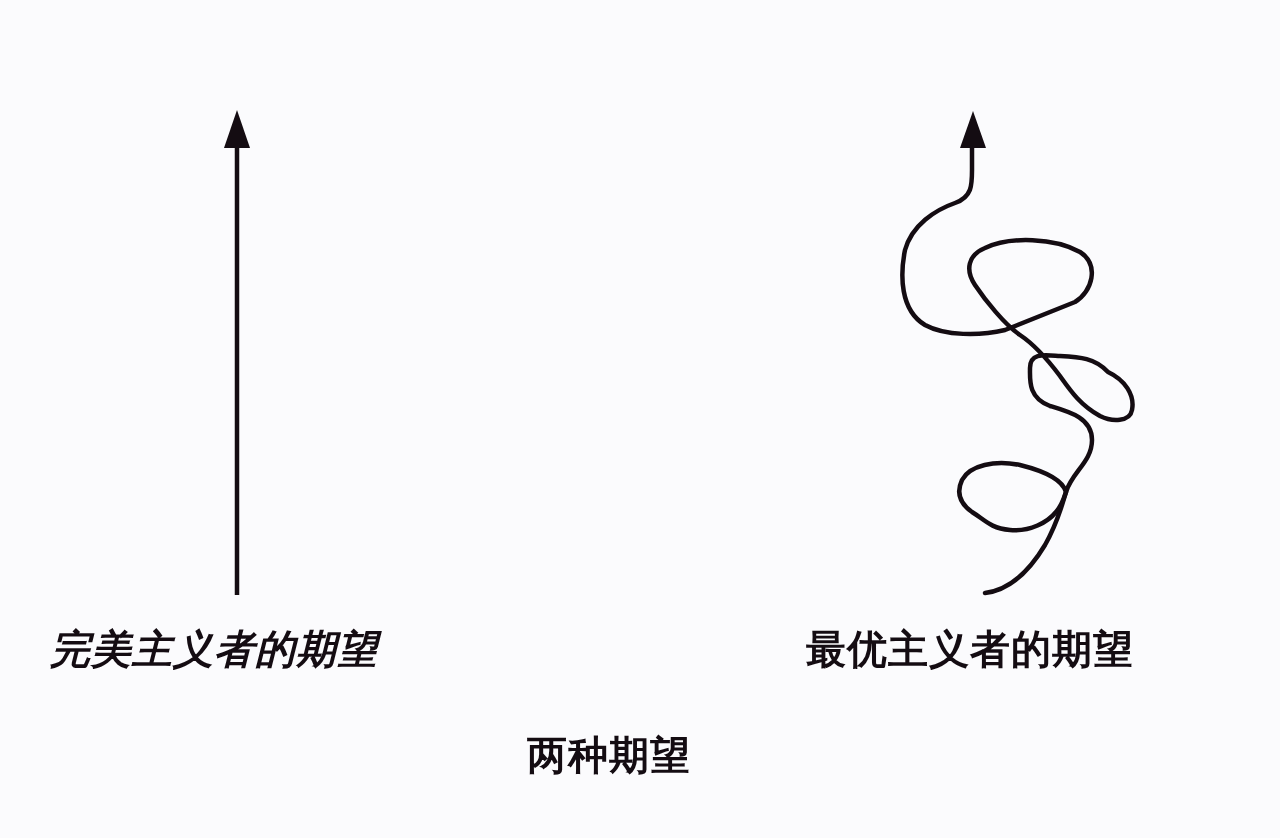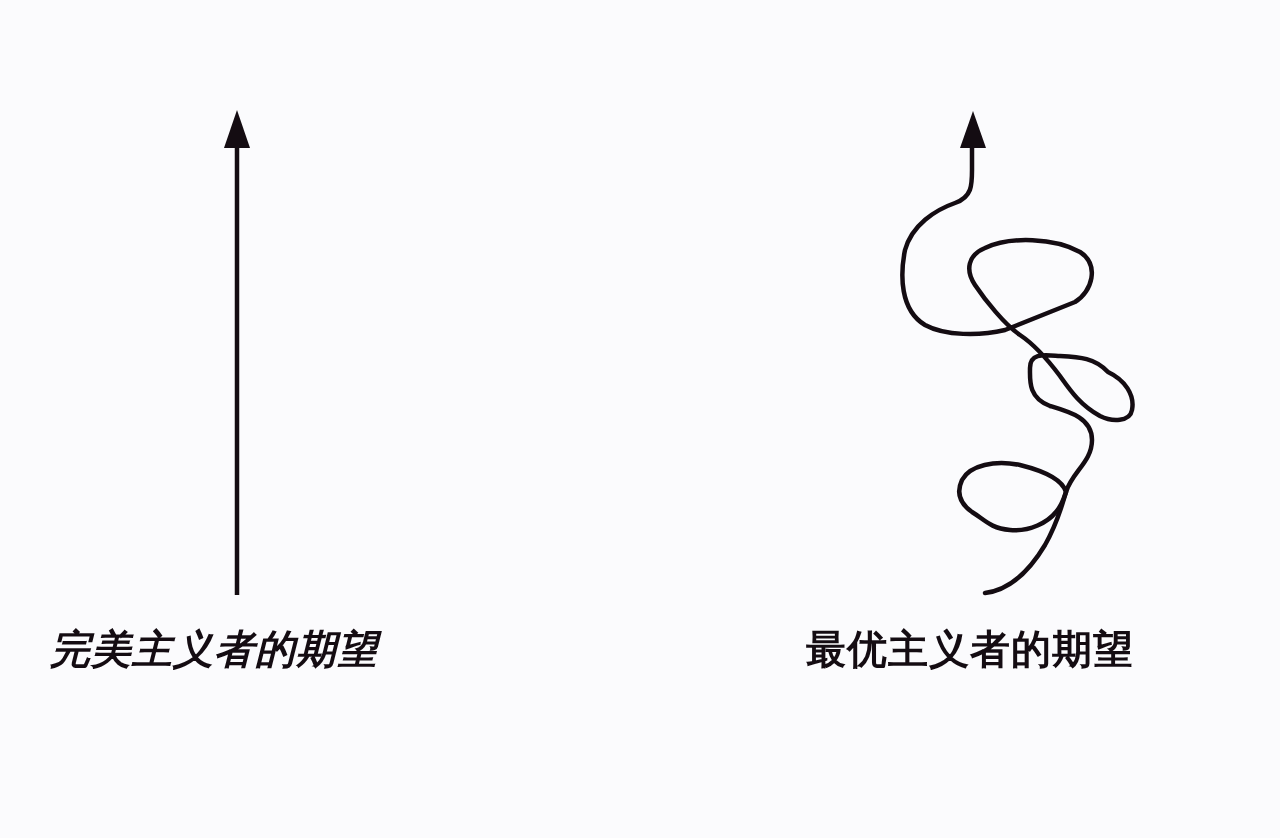--- a/index.html
+++ b/index.html
@@ -103,13 +103,14 @@
         C 985 520, 990 528, 1010 530
         C 1030 532, 1048 522, 1056 512
         C 1062 505, 1064 498, 1066 492
       " fill="none" stroke="#140c12" stroke-width="4.5" stroke-linecap="round" stroke-linejoin="round"></path>
       <polygon points="973,111 960,148 986,148" fill="#140c12"></polygon>
     </g>
   </svg>
 
   <div class="label label-left">完美主义者的期望</div>
   <div class="label label-right">最优主义者的期望</div>
+  <div class="label caption">两种期望</div>
 </div>
 
 </body></html>

